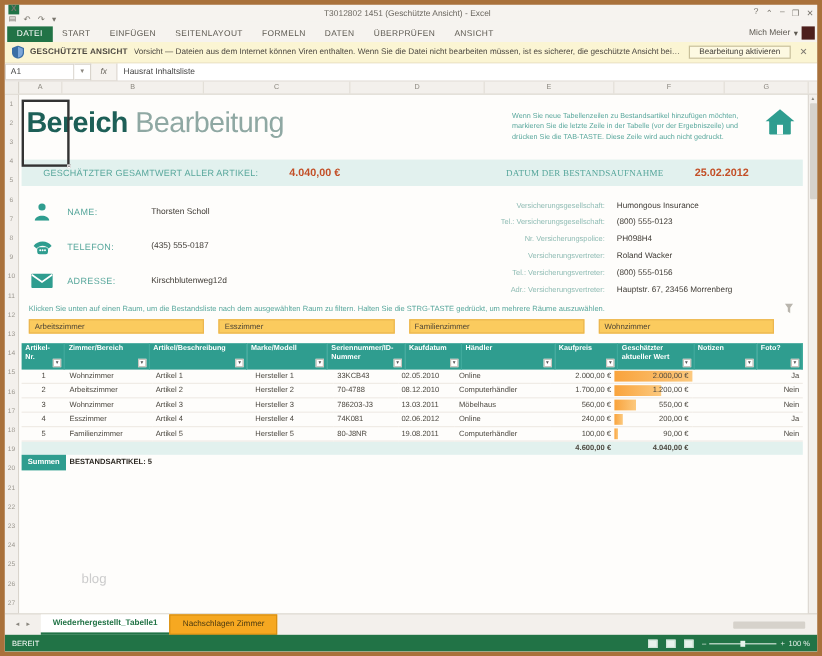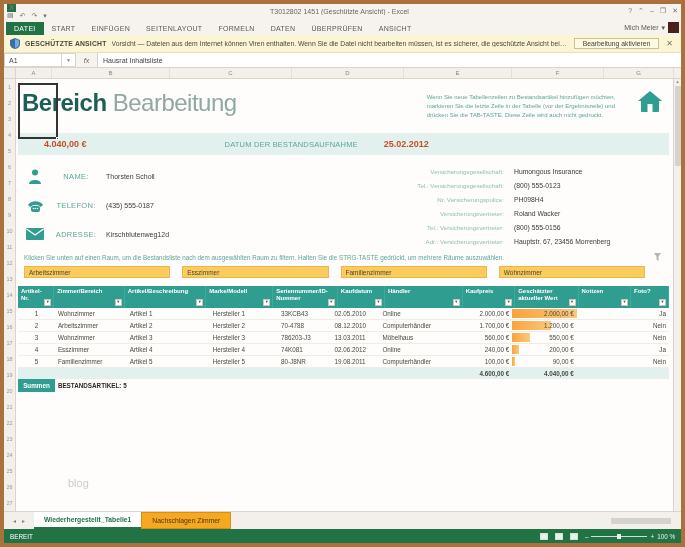--- a/index.html
+++ b/index.html
@@ -71,21 +71,21 @@
   .sel-handle { position:absolute; right:-3px; bottom:-3px; width:3px; height:3px; background:#333; border:1px solid #fff;}
   .head-instr { flex:1; font-size:6px; color:#58a79c; padding:12px 10px 0 190px; line-height:1.5; }
   .house { width:26px; height:24px; margin:8px 6px 0 0; flex:0 0 auto;}
 
   .band { height:22px; background:#e2f1ee; display:flex; align-items:center; font-size:7.5px; margin-top:2px;}
   .band-label { color:#58a79c; letter-spacing:.2px; padding-left:18px; }
   .band-val { color:#c34f27; font-weight:bold; font-size:9px; }
 
   .info { display:flex; height:96px; padding-top:8px; }
   .contact { width:47%; display:flex; flex-direction:column; justify-content:space-between; padding:2px 0 6px 6px;}
-  .c-row { display:flex; align-items:center; gap:0; height:22px;text-align:center;}
+  .c-row { display:flex; align-items:center; gap:10px; height:22px;}
   .c-icon { width:22px; height:18px; display:flex; align-items:center; justify-content:center;}
   .c-label { color:#58a79c; font-size:7.5px; width:60px; letter-spacing:.3px;}
   .c-val { color:#3f3b35; font-size:7px; }
   .insur { flex:1; display:flex; flex-direction:column; justify-content:space-between; padding:2px 30px 4px 0;}
   .i-row { display:flex; height:12px; align-items:center;}
   .i-label { width:190px; text-align:right; color:#8fbcb4; font-size:6.2px; padding-right:10px;}
   .i-val { color:#3f3b35; font-size:6.8px; }
 
   .hint { font-size:6.3px; color:#58a79c; padding:2px 4px 0 6px; display:flex; align-items:center;}
   .funnel { margin-left:auto; margin-right:2px; }
@@ -249,22 +249,23 @@
         </div>
         <div class="head-instr">Wenn Sie neue Tabellenzeilen zu Bestandsartikel hinzufügen möchten, markieren Sie die letzte Zeile in der Tabelle (vor der Ergebniszeile) und drücken Sie die TAB-TASTE. Diese Zeile wird auch nicht gedruckt.</div>
         <svg class="house" viewBox="0 0 26 24">
           <rect x="4" y="11" width="18" height="12" rx="1" fill="#2f9d8f"></rect>
           <path d="M1 12 L13 2 L25 12 Z" fill="#2f9d8f"></path>
           <rect x="10.5" y="15" width="5" height="8" fill="#fefdfb"></rect>
         </svg>
       </div>
 
       <div class="band">
+        <span class="band-label">GESCHÄTZTER GESAMTWERT ALLER ARTIKEL:</span>
         <span class="band-val" style="margin-left:26px;">4.040,00 €</span>
-        <span class="band-label" style="margin-left:120px;">DATUM DER BESTANDSAUFNAHME</span>
+        <span class="band-label" style="margin-left:120px;font-family:Liberation Serif, serif;">DATUM DER BESTANDSAUFNAHME</span>
         <span class="band-val" style="margin-left:26px;">25.02.2012</span>
       </div>
 
       <div class="info">
         <div class="contact" id="contact-rows">
             <div class="c-row">
               <span class="c-icon">
                 <svg width="14" height="15" viewBox="0 0 14 15">
                   <circle cx="7" cy="3.5" r="3" fill="#2f9d8f"></circle>
                   <path d="M1 15 C1 9.5 13 9.5 13 15 Z" fill="#2f9d8f"></path>

